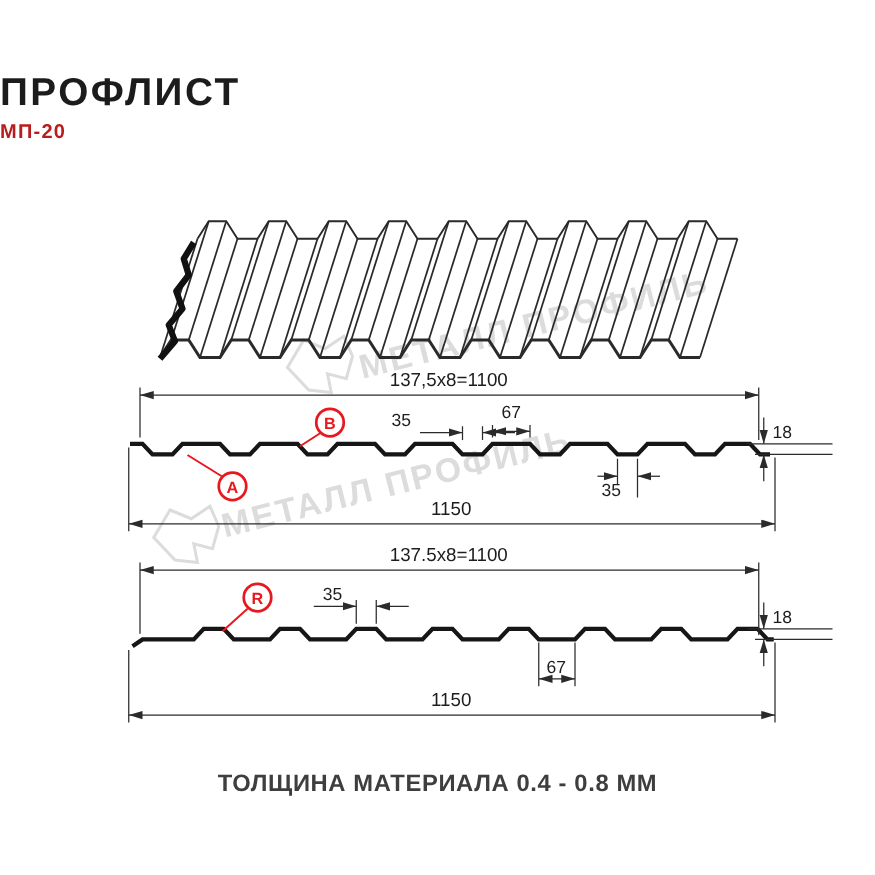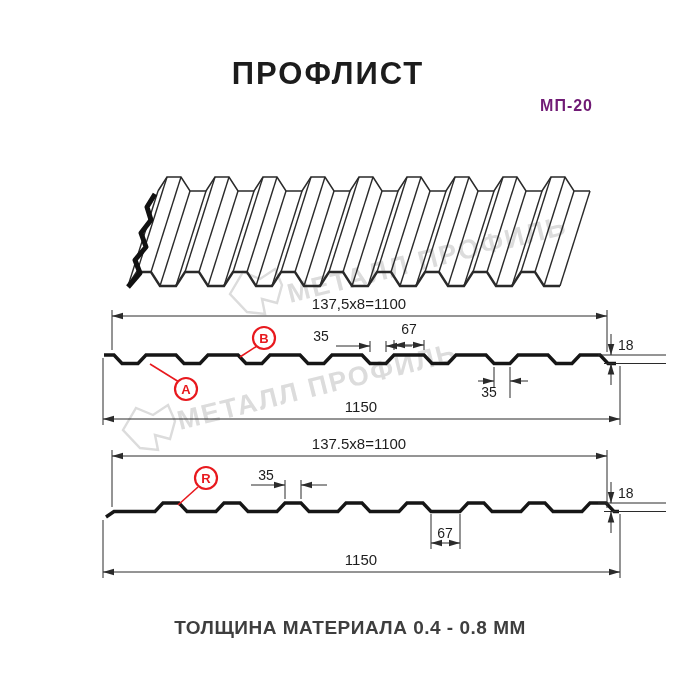--- a/index.html
+++ b/index.html
@@ -1,21 +1,21 @@
 <!DOCTYPE html>
 <html><head>
 <meta charset="utf-8">
 <style>
   html,body{margin:0;padding:0;background:#fff;}
   #canvas{position:relative;width:700px;height:700px;background:#ffffff;overflow:hidden;
           font-family:"Liberation Sans", sans-serif;}
-  .title{position:absolute;left:0;top:56px;width:656px;text-align:center;
+  .title{position:absolute;left:0;top:56px;width:656px;
          font-size:31px;font-weight:800;letter-spacing:2px;color:#1c1c1c;}
-  .subtitle{position:absolute;left:0;top:97px;width:593px;text-align:right;
-         font-size:16px;font-weight:700;letter-spacing:1px;color:#701a75;}
+  .subtitle{position:absolute;left:0;top:97px;width:593px;text-align:left;
+         font-size:16px;font-weight:700;letter-spacing:1px;color:#b91c1c;}
   .footer{position:absolute;left:0;top:617px;width:700px;text-align:center;
          font-size:19px;font-weight:700;letter-spacing:0.5px;color:#3e3e3e;}
   svg{position:absolute;left:0;top:0;}
   text.dim{font-family:"Liberation Sans",sans-serif;font-size:14px;fill:#1d1d1d;}
   text.dimbig{font-family:"Liberation Sans",sans-serif;font-size:15px;fill:#1d1d1d;}
   text.cletter{font-family:"Liberation Sans",sans-serif;font-size:13px;font-weight:700;}
   .wmtext{font-family:"Liberation Sans",sans-serif;font-weight:700;letter-spacing:2px;}
 </style>
 </head>
 <body>

